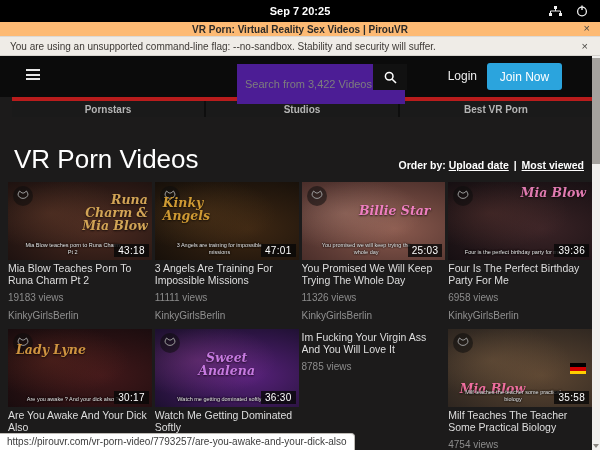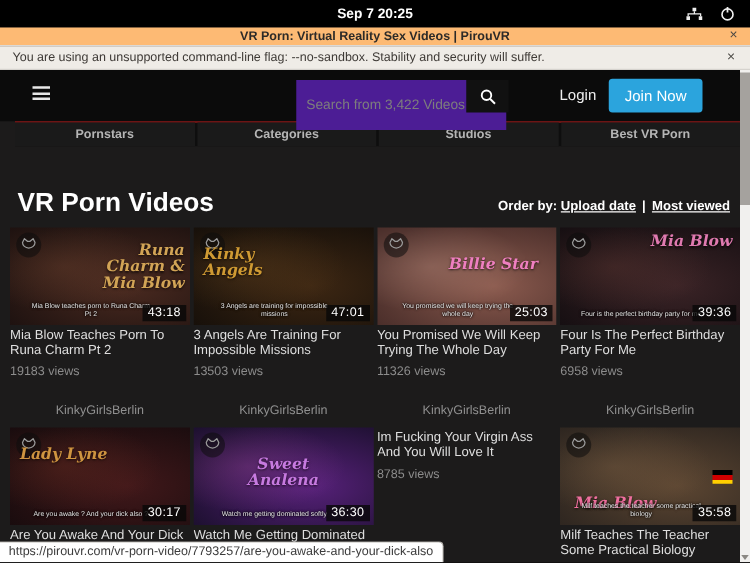--- a/index.html
+++ b/index.html
@@ -44,27 +44,27 @@
   .search-box input { width:100%; height:100%; background:transparent; border:none; outline:none;
                       color:#bbb; font-size:11px; padding:0 8px; font-family:"Liberation Sans",sans-serif; }
   .search-box input::placeholder { color:#7d7d7d; }
   .search-btn { position:absolute; left:373px; top:8px; width:34px; height:26px; background:#111;
                 display:flex; align-items:center; justify-content:center; }
   .login { position:absolute; right:115px; top:13px; color:#eee; font-size:12px; }
   .join-btn { position:absolute; right:30px; top:7px; width:75px; height:27px; border:none; border-radius:3px;
               color:#fff; font-size:12px; font-family:"Liberation Sans",sans-serif; cursor:pointer; }
 
   
-  .nav { display:flex; height:20px; background:#0e0e0e; gap:2px; border-top:1px solid #b91c1c;margin-left:12px; }
+  .nav { display:flex; height:20px; background:#0e0e0e; gap:2px; border-top:4px solid #b91c1c;margin-left:12px; }
   .nav-item { flex:1; background:#1a1a1a; color:#b5b5b5; font-size:10px; font-weight:bold;
               display:flex; align-items:center; justify-content:center; }
 
   
   .heading-row { display:flex; align-items:flex-end; justify-content:space-between; padding:17px 8px 0 14px; height:58px; }
-  .page-title { color:#fff; font-size:21px; font-weight:bold; }
+  .page-title { color:#fff; font-size:26px; font-weight:normal; }
   .orderby { color:#fff; font-size:10.5px; font-weight:bold; padding-bottom:4px; }
   .orderby a { color:#fff; text-decoration:underline; }
   .orderby .sep { padding:0 2px; font-weight:bold; }
 
   
   .grid { display:grid; grid-template-columns:repeat(4,1fr); column-gap:3px; row-gap:8px; padding:7px 0 0 8px; }
   .card { width:100%; }
   .thumb { position:relative; height:78px; overflow:hidden; background:#222; }
   .studio-logo { position:absolute; top:4px; left:5px; width:20px; height:20px; border-radius:50%;
                  background:rgba(12,12,12,.55); display:flex; align-items:center; justify-content:center; }
@@ -78,21 +78,21 @@
   .pos-topleft { left:12%; top:4%; width:55%; text-align:center; }
   .pos-bottomleft { left:8%; bottom:16%; width:60%; text-align:left; }
   .caption { position:absolute; bottom:4px; left:10%; width:70%; text-align:center; font-size:5.5px;
              line-height:7px; color:#e6e6e6; text-shadow:0 0 2px #000, 0 0 2px #000; }
   .duration { position:absolute; right:3px; bottom:3px; background:rgba(8,8,8,.8); color:#fff;
               font-size:10px; padding:1px 4px; letter-spacing:.3px; }
   .flag-de { display:none; position:absolute; right:6px; top:44%; width:16px; height:11px; }
   .flag-de div { height:33.4%; }
   .card-title { margin-top:3px; color:#dedede; font-size:10.5px; line-height:11.5px; height:23px; overflow:hidden; }
   .card-views { margin-top:6px; color:#8c8c8c; font-size:10px; }
-  .card-studio { margin-top:20px; color:#909090; font-size:10px;text-align:center; }
+  .card-studio { margin-top:7px; color:#909090; font-size:10px; }
 
   
   .scrollbar { position:absolute; top:0; right:0; width:8px; height:394px; background:#f1f0ee; }
   .scroll-thumb { position:absolute; top:2px; left:0; width:8px; height:106px; background:#a5a29e; }
   .scroll-down { position:absolute; bottom:2px; left:1px; width:0; height:0;
                  border-left:3px solid transparent; border-right:3px solid transparent; border-top:4px solid #8b8883; }
 
   
   .status-bubble { position:absolute; left:0; bottom:0; height:17px; background:#fff;
                    border:1px solid #bdbab5; border-left:none; border-bottom:none; border-top-right-radius:4px;
@@ -146,21 +146,20 @@
             <circle cx="5.2" cy="5.2" r="3.8" stroke="#fff" stroke-width="1.5" fill="none"></circle>
             <line x1="8.2" y1="8.2" x2="12" y2="12" stroke="#fff" stroke-width="1.6"></line>
           </svg>
         </div>
         <span class="login">Login</span>
         <button class="join-btn" id="join-btn" style="background: rgb(43, 164, 221);">Join Now</button>
       </div>
 
       <div class="nav">
         <div class="nav-item">Pornstars</div>
-        <div class="nav-item">Categories</div>
         <div class="nav-item">Studios</div>
         <div class="nav-item">Best VR Porn</div>
       </div>
 
       <div class="heading-row">
         <div class="page-title">VR Porn Videos</div>
         <div class="orderby">
           <span>Order by:</span>
           <a href="#">Upload date</a>
           <span class="sep">|</span>
@@ -193,21 +192,21 @@
               <svg width="12" height="12" viewBox="0 0 12 12">
                   <path d="M1 4 L2.5 1 L5 3 H7 L9.5 1 L11 4 A5 4.4 0 1 1 1 4z" fill="none" stroke="#9a9a9a" stroke-width="1"></path>
                 </svg>
             </div>
             <div class="overlay-name pos-left" style="color: rgb(207, 154, 51);">Kinky Angels</div>
             <div class="caption">3 Angels are training for impossible missions</div>
             <span class="duration">47:01</span>
 
           </div>
           <div class="card-title">3 Angels Are Training For Impossible Missions</div>
-          <div class="card-views">13503 views</div>
+          <div class="card-views">11111 views</div>
           <div class="card-studio">KinkyGirlsBerlin</div>
         </div>
 
         <div class="card">
           <div class="thumb" style="background: radial-gradient(at 30% 40%, rgba(201, 154, 138, 0.333) 0%, transparent 55%), radial-gradient(at 65% 60%, rgb(138, 90, 78) 0%, rgb(74, 46, 42) 85%);">
             <div class="studio-logo">
               <svg width="12" height="12" viewBox="0 0 12 12">
                   <path d="M1 4 L2.5 1 L5 3 H7 L9.5 1 L11 4 A5 4.4 0 1 1 1 4z" fill="none" stroke="#9a9a9a" stroke-width="1"></path>
                 </svg>
             </div>

